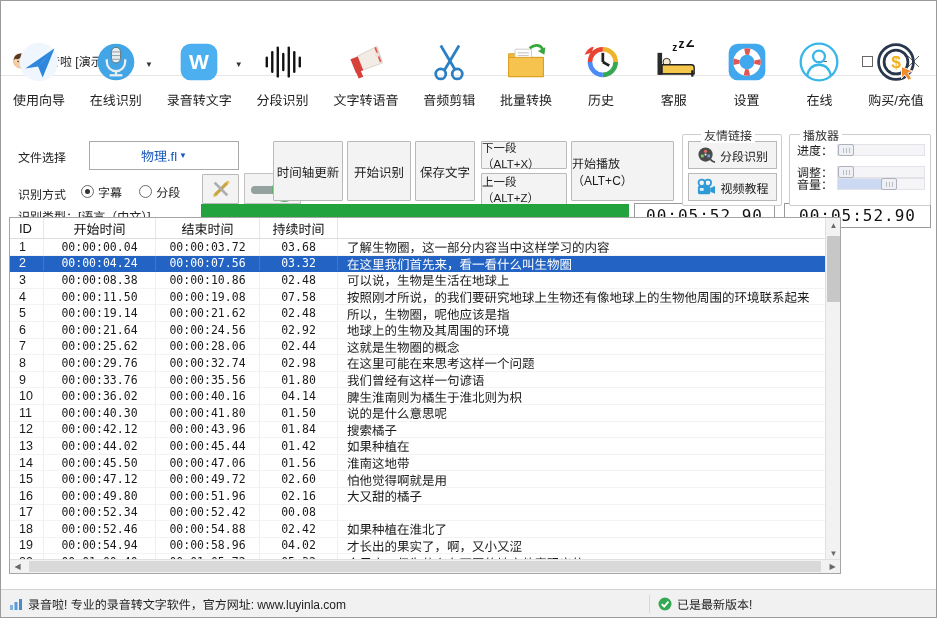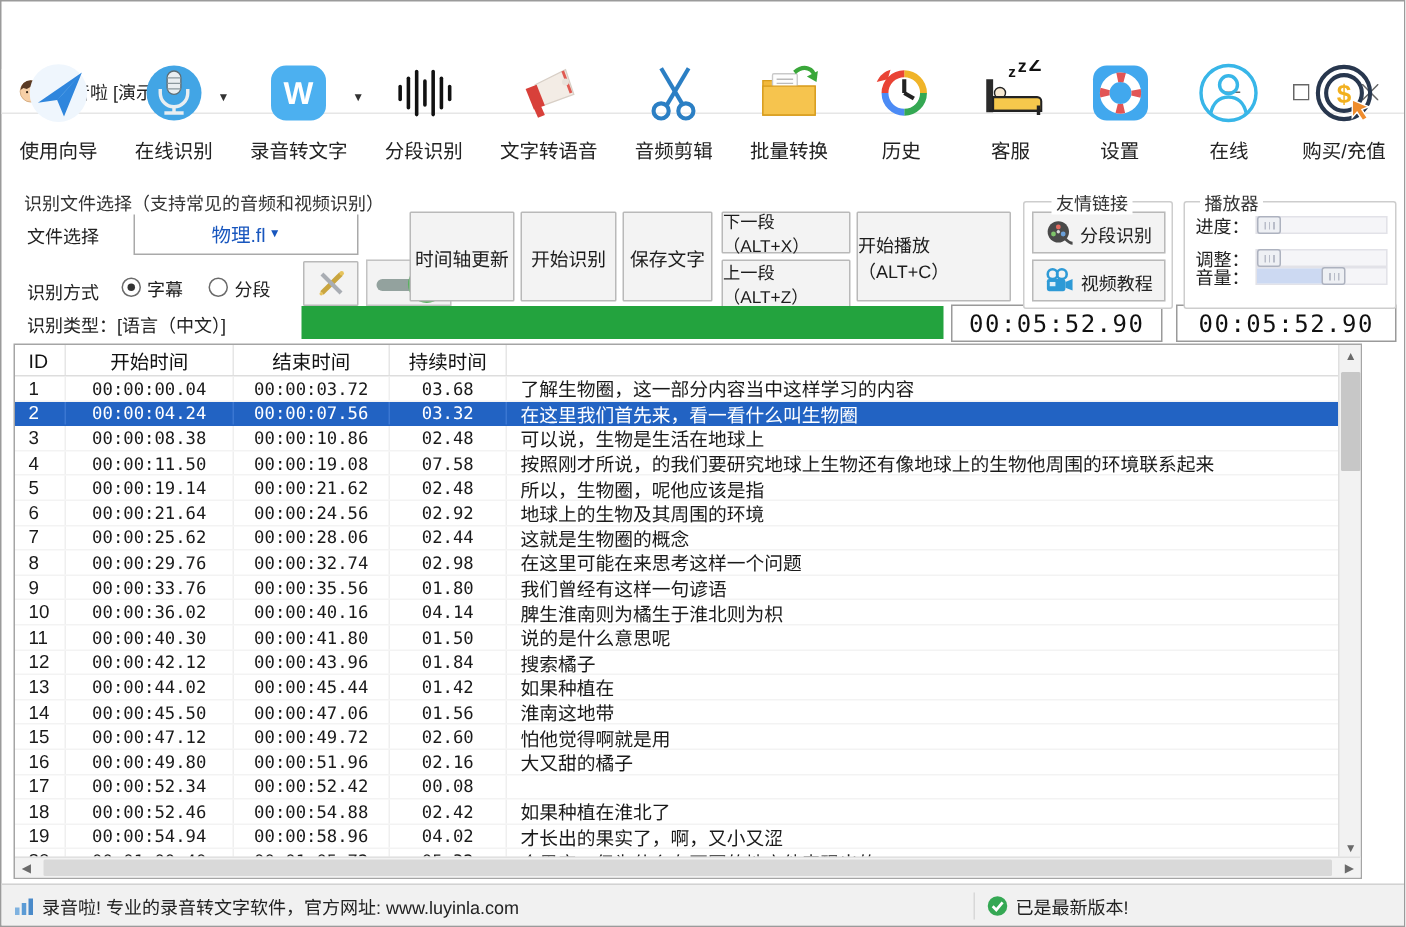--- a/index.html
+++ b/index.html
@@ -39,21 +39,21 @@
   .timebox { position:absolute; top:79px; height:25px; background:#fff; border:1px solid #9a9a9a; display:flex; align-items:center; justify-content:center; font-family:"DejaVu Sans Mono","Liberation Mono",monospace; font-size:16px; color:#111; letter-spacing:1px; }
   .linkbtn { position:absolute; left:687px; width:89px; height:28px; background:#f3f3f3; border:1px solid #b9b9b9; display:flex; align-items:center; justify-content:center; gap:4px; font-size:12px; }
   .slider-row { position:absolute; display:flex; align-items:center; }
   .slider-row .slbl { width:40px; font-size:12px; color:#222; }
   .slider { position:relative; width:88px; height:12px; background:#f5f5f8; border:1px solid #e2e2e8; }
   .slider .fill { position:absolute; left:0; top:0; bottom:0; background:#ccd9f2; }
   .slider .thumb { position:absolute; top:-1px; width:16px; height:12px; background:#eef0f4; border:1px solid #adb2bf; border-radius:2px; }
   .slider .thumb::after { content:""; position:absolute; left:4px; top:3px; width:7px; height:5px; background:repeating-linear-gradient(90deg,#b9bdc9 0 1px,transparent 1px 3px); }
 
   
-  .tablebox { position:absolute; top:228px; left:8px; width:899px; height:357px; border:1px solid #a5a5a5; background:#fff; }
+  .tablebox { position:absolute; top:216px; left:8px; width:832px; height:357px; border:1px solid #a5a5a5; background:#fff; }
   .t-grid { display:grid; grid-template-columns:34px 112px 104px 78px 1fr; align-items:center; }
   .t-header { height:21px; border-bottom:1px solid #ddd; font-size:13px; color:#111; }
   .t-header > div { border-right:1px solid #e6e6e6; height:100%; display:flex; align-items:center; justify-content:center; }
   .t-header > div:first-child { justify-content:flex-start; padding-left:9px; }
   .t-header > div:last-child { border-right:none; }
   .t-rows { position:absolute; top:21px; left:0; right:15px; height:322px; overflow:hidden; }
   .t-row { height:16.6px; font-size:12.5px; color:#1a1a1a; border-bottom:1px solid #f3f3f3; }
   .t-row > div { border-right:1px solid #efefef; height:100%; display:flex; align-items:center; overflow:hidden; white-space:nowrap; }
   .t-row > div:last-child { border-right:none; }
   .c-id { padding-left:9px; }
@@ -268,21 +268,20 @@
         <path d="M30 29 l12 5 -5 2 4 6 -3.5 2 -4 -6 -3.5 4 z" fill="#ef8c2d" stroke="#fff" stroke-width="1"></path>
           </svg>
         </div>
       <span class="tb-label">购买/充值</span>
     </div>
 
   </div>
 
   <div class="controls">
 
-    <span class="grp-label" style="left:12px; top:2px;">识别文件选择（支持常见的音频和视频识别）</span>
 
     <span style="position:absolute; left:17px; top:24px;">文件选择</span>
     <div class="combo">
       <span>物理.fl</span>
       <span class="caret">▼</span>
     </div>
 
     <span style="position:absolute; left:17px; top:61px;">识别方式</span>
     <div style="position:absolute; left:80px; top:59px;">
       <span class="radio checked">

